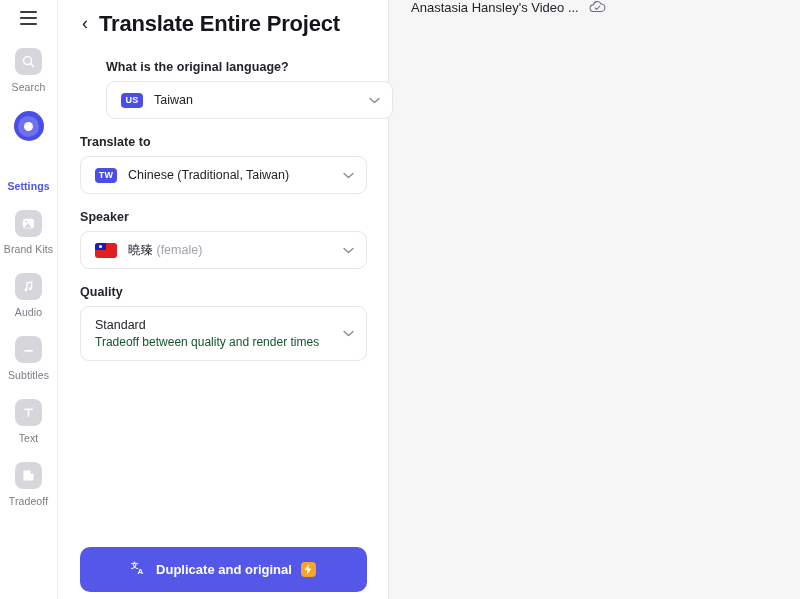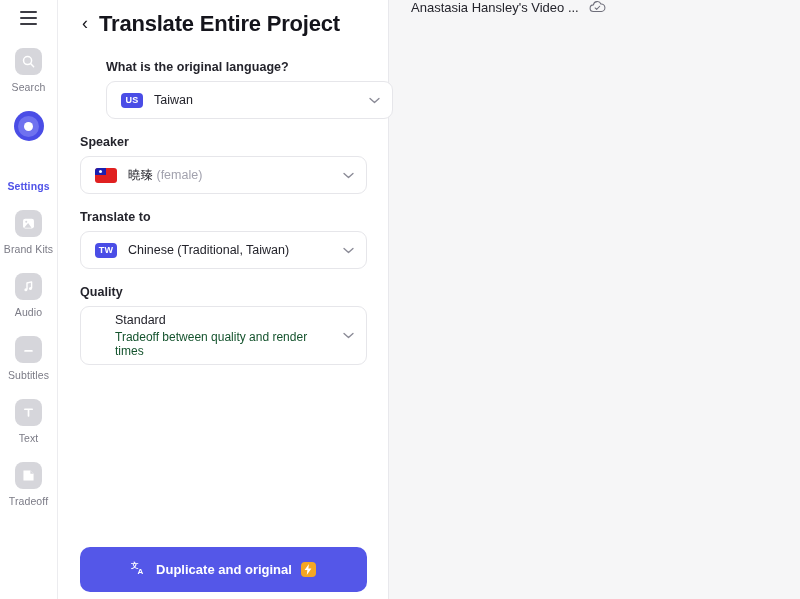--- a/index.html
+++ b/index.html
@@ -111,21 +111,21 @@
     background: #e02020; position: relative; overflow: hidden;
   }
   .flag-tw::before {
     content:""; position:absolute; left:0; top:0; width:11px; height:7.5px;
     background: #1b1fb0;
   }
   .flag-tw::after {
     content:""; position:absolute; left:4px; top:2.1px; width:3.4px; height:3.4px;
     border-radius:50%; background:#ffffff;
   }
-  .stack { display: flex; flex-direction: column; justify-content: center; margin-left: 20px; }
+  .stack { display: flex; flex-direction: column; justify-content: center; }
 
   .cta {
     position: absolute; left: 22px; bottom: 7px;
     width: 287px; height: 45px; border: none; border-radius: 10px;
     background: #5457e8; color: #ffffff;
     font-family: "Liberation Sans", sans-serif;
     font-size: 13px; font-weight: 700;
     display: flex; align-items: center; justify-content: center; gap: 9px;
     cursor: pointer;
   }
@@ -241,48 +241,48 @@
         <div class="sel-text">Taiwan</div>
         <div class="chev-down">
           <svg width="11" height="7" viewBox="0 0 11 7">
               <path d="M1 1.4 L5.5 5.6 L10 1.4" stroke="#8a8a96" stroke-width="1.3" fill="none" stroke-linecap="round" stroke-linejoin="round"></path>
             </svg>
         </div>
       </div>
     </div>
 
     <div class="field">
-      <div class="field-label">Speaker</div>
-      <div class="select">
-        <div class="flag-tw"></div>
-        <div class="sel-text">
-          <span>曉臻</span><span class="sel-muted"> (female)</span>
-        </div>
-        <div class="chev-down">
-          <svg width="11" height="7" viewBox="0 0 11 7">
-              <path d="M1 1.4 L5.5 5.6 L10 1.4" stroke="#8a8a96" stroke-width="1.3" fill="none" stroke-linecap="round" stroke-linejoin="round"></path>
-            </svg>
-        </div>
-      </div>
-    </div>
-
-    <div class="field">
       <div class="field-label">Translate to</div>
       <div class="select">
         <div class="flag-badge">TW</div>
         <div class="sel-text">Chinese (Traditional, Taiwan)</div>
         <div class="chev-down">
           <svg width="11" height="7" viewBox="0 0 11 7">
               <path d="M1 1.4 L5.5 5.6 L10 1.4" stroke="#8a8a96" stroke-width="1.3" fill="none" stroke-linecap="round" stroke-linejoin="round"></path>
             </svg>
         </div>
       </div>
     </div>
 
     <div class="field">
+      <div class="field-label">Speaker</div>
+      <div class="select">
+        <div class="flag-tw"></div>
+        <div class="sel-text">
+          <span>曉臻</span><span class="sel-muted"> (female)</span>
+        </div>
+        <div class="chev-down">
+          <svg width="11" height="7" viewBox="0 0 11 7">
+              <path d="M1 1.4 L5.5 5.6 L10 1.4" stroke="#8a8a96" stroke-width="1.3" fill="none" stroke-linecap="round" stroke-linejoin="round"></path>
+            </svg>
+        </div>
+      </div>
+    </div>
+
+    <div class="field">
       <div class="field-label">Quality</div>
       <div class="select tall">
         <div class="stack">
           <div class="sel-text">Standard</div>
           <div class="sel-sub">Tradeoff between quality and render times</div>
         </div>
         <div class="chev-down">
           <svg width="11" height="7" viewBox="0 0 11 7">
               <path d="M1 1.4 L5.5 5.6 L10 1.4" stroke="#8a8a96" stroke-width="1.3" fill="none" stroke-linecap="round" stroke-linejoin="round"></path>
             </svg>

